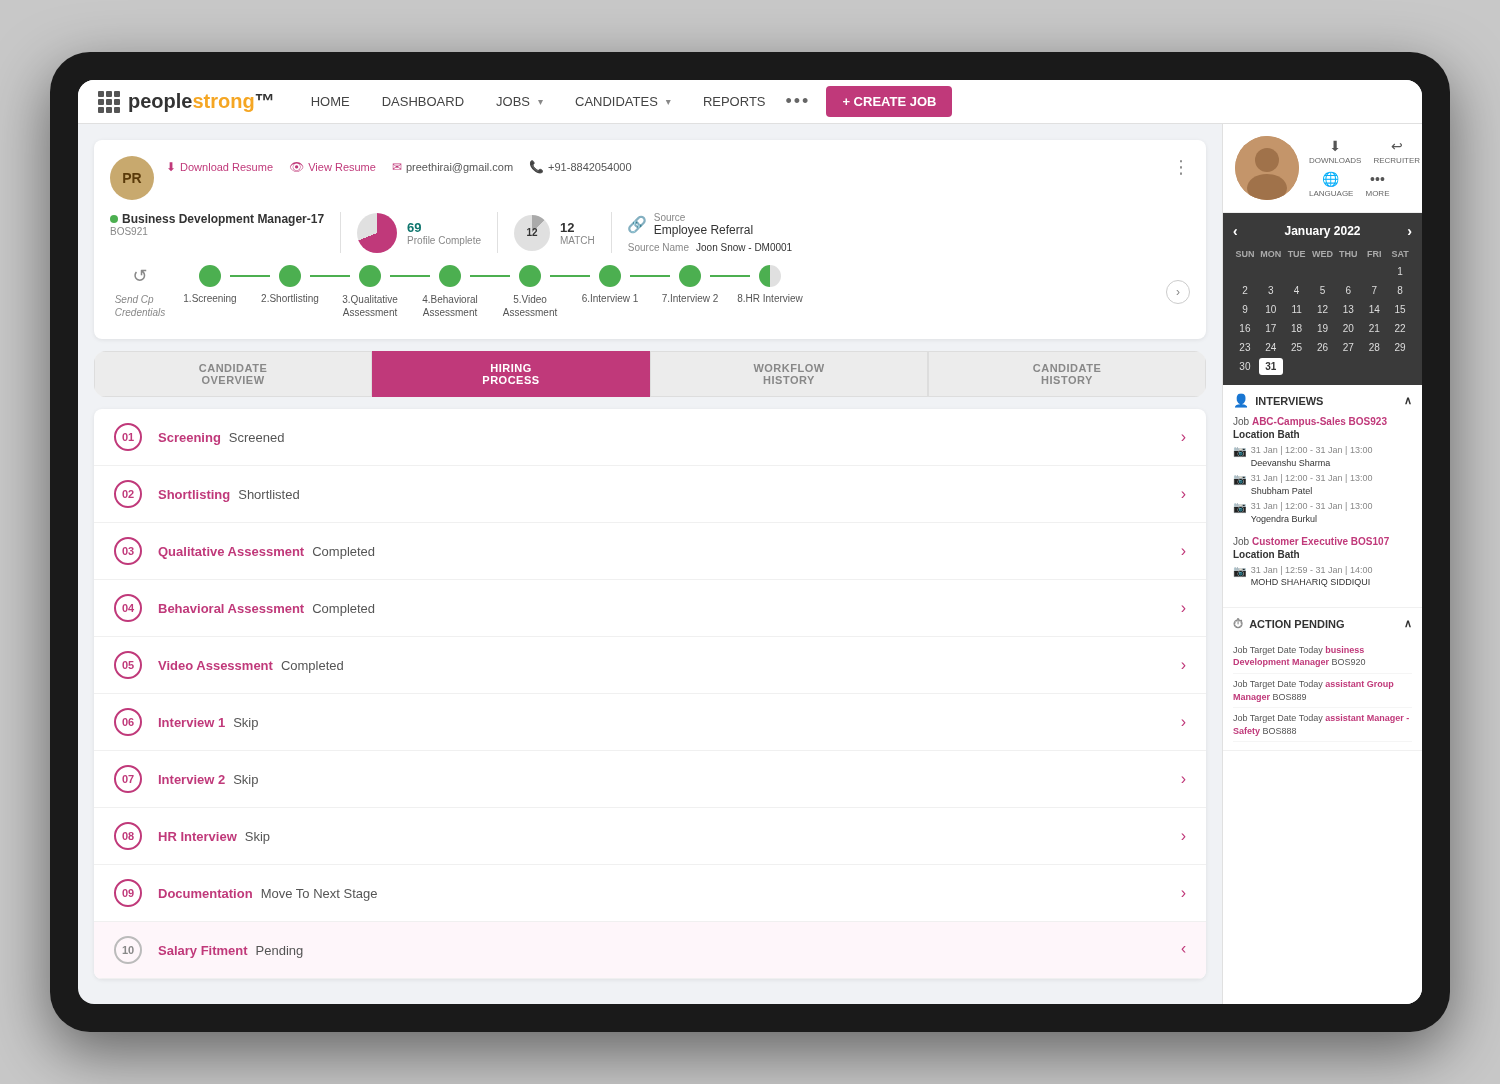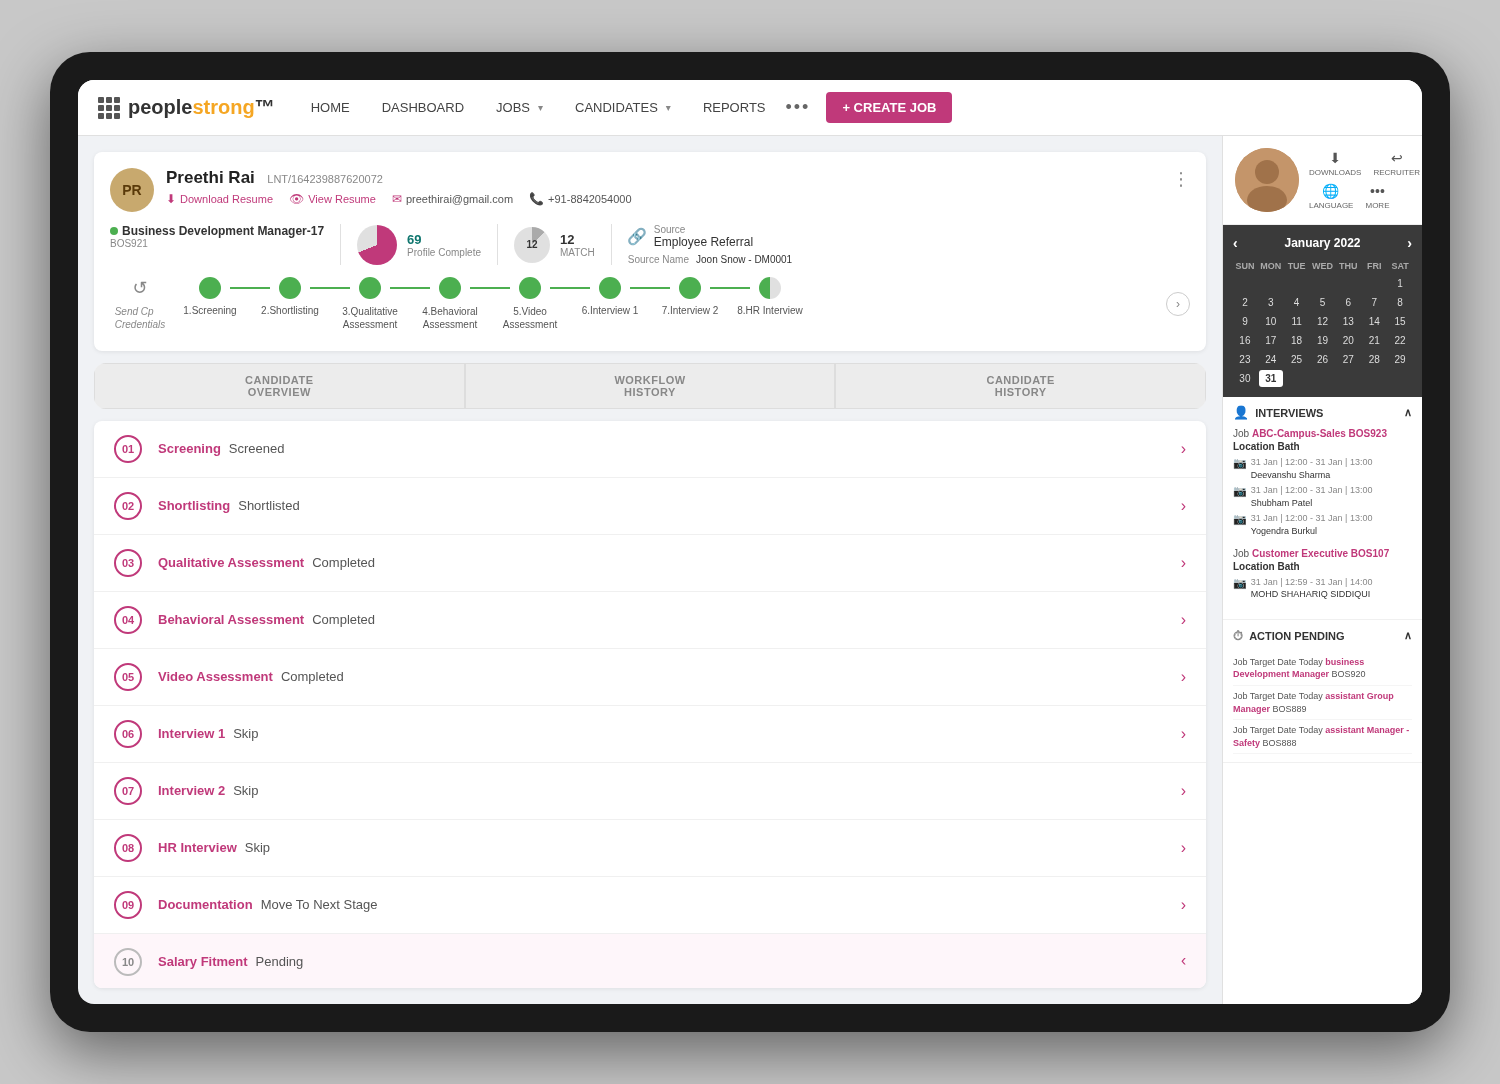--- a/index.html
+++ b/index.html
@@ -26,21 +26,21 @@
       background: #f0f2f5;
       border-radius: 16px;
       overflow: hidden;
       display: flex;
       flex-direction: column;
     }
 
     
     .top-nav {
       background: #fff;
-      height: 56px;
+      height: 44px;
       display: flex;
       align-items: center;
       padding: 0 20px;
       border-bottom: 1px solid #e0e0e0;
       flex-shrink: 0;
       gap: 8px;
     }
     .nav-logo {
       display: flex;
       align-items: center;
@@ -546,24 +546,20 @@
 
     <div class="main-content">
 
       <div class="left-panel">
 
         <div class="candidate-card">
           <div class="candidate-header">
             <div style="display:flex;align-items:flex-start;">
               <div class="candidate-avatar">PR</div>
               <div class="candidate-info">
-                <div>
-                  <span class="candidate-name">Preethi Rai</span>
-                  <span class="candidate-id">LNT/164239887620072</span>
-                </div>
                 <div class="candidate-links">
                   <span class="candidate-link">
                     <span class="candidate-link-icon">⬇</span>
                     <span>Download Resume</span>
                   </span>
                   <span class="candidate-link">
                     <span class="candidate-link-icon">👁</span>
                     <span>View Resume</span>
                   </span>
                   <span class="candidate-link" style="color:#555;">
@@ -665,20 +661,22 @@
                 <span>8.HR Interview</span>
               </div>
             </div>
             <div class="pipeline-nav">›</div>
           </div>
         </div>
 
         <div class="tabs-row">
           <div class="tab" style="white-space:pre-line;">CANDIDATE
 OVERVIEW</div>
+          <div class="tab active" style="white-space:pre-line;">HIRING
+PROCESS</div>
           <div class="tab" style="white-space:pre-line;">WORKFLOW
 HISTORY</div>
           <div class="tab" style="white-space:pre-line;">CANDIDATE
 HISTORY</div>
         </div>
 
         <div class="steps-container">
 
           <div class="step-row">
             <div class="step-num">01</div>

